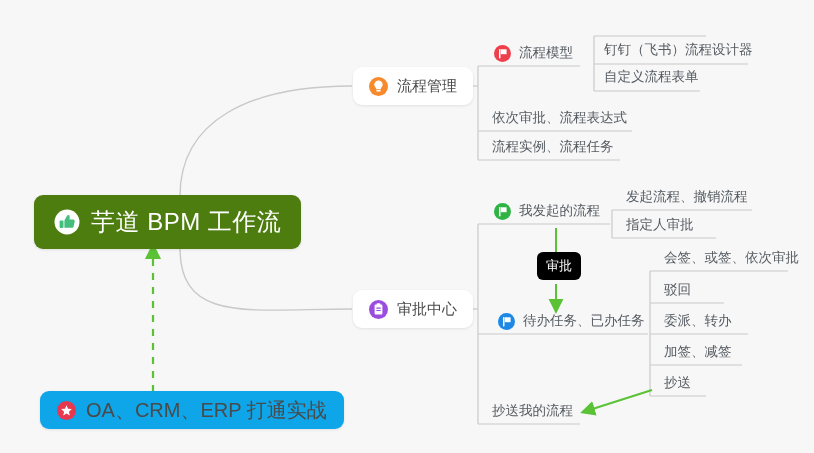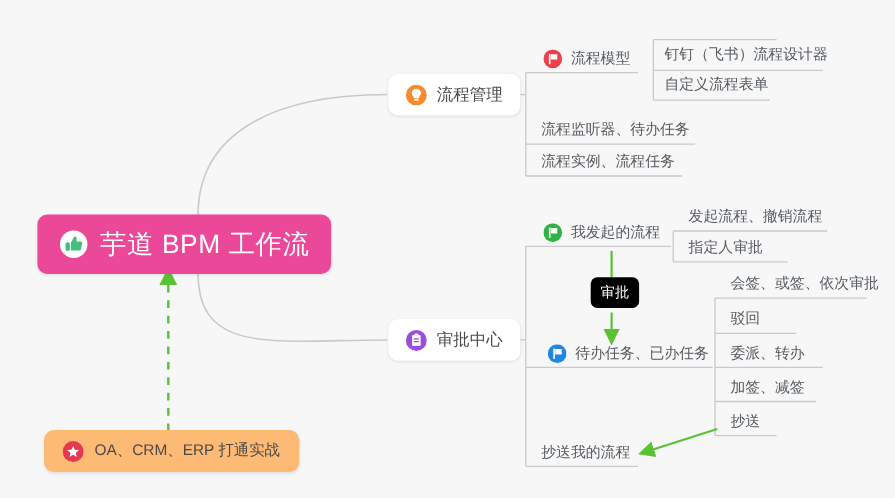--- a/index.html
+++ b/index.html
@@ -32,21 +32,21 @@
   .node {
     position: absolute;
     box-sizing: border-box;
     white-space: nowrap;
     display: flex;
     align-items: center;
   }
 
   
   .root-node {
-    background: #ec4899;
+    background: #4d7c0f;
     border-radius: 9px;
     color: #ffffff;
     padding: 0 20px;
     height: 54px;
     font-size: 24px;
     letter-spacing: 0.5px;
     box-shadow: 0 1px 3px rgba(0,0,0,0.10);
   }
   .root-node .label { margin-left: 11px; }
 
@@ -57,25 +57,25 @@
     height: 38px;
     padding: 0 16px;
     font-size: 15px;
     color: #4a4a4a;
     box-shadow: 0 1px 3px rgba(0,0,0,0.09);
   }
   .card-node .label { margin-left: 9px; }
 
   
   .callout-node {
-    background: #fdba74;
+    background: #0ea5e9;
     border-radius: 9px;
     height: 38px;
     padding: 0 17px;
-    font-size: 14px;
+    font-size: 20px;
     color: #4a4a4a;
     box-shadow: 0 1px 3px rgba(0,0,0,0.09);
   }
   .callout-node .label { margin-left: 10px; }
 
   
   .text-node {
     font-size: 13.5px;
     color: #555b61;
     height: 26px;
@@ -206,21 +206,21 @@
   </div>
 
   <div class="node text-node no-icon" style="left:600px; top:37px;">
     <span class="label">钉钉（飞书）流程设计器</span>
   </div>
   <div class="node text-node no-icon" style="left:600px; top:64px;">
     <span class="label">自定义流程表单</span>
   </div>
 
   <div class="node text-node no-icon" style="left:488px; top:105px;">
-    <span class="label">流程监听器、待办任务</span>
+    <span class="label">依次审批、流程表达式</span>
   </div>
   <div class="node text-node no-icon" style="left:488px; top:134px;">
     <span class="label">流程实例、流程任务</span>
   </div>
 
   <div class="node text-node" style="left:490px; top:198px;">
     <span class="icon">
       <svg width="17" height="17" viewBox="0 0 17 17">
         <circle cx="8.5" cy="8.5" r="8.5" fill="#2FB344"></circle>
         <rect x="5.0" y="3.9" width="1.5" height="9.5" rx="0.6" fill="#ffffff"></rect>

